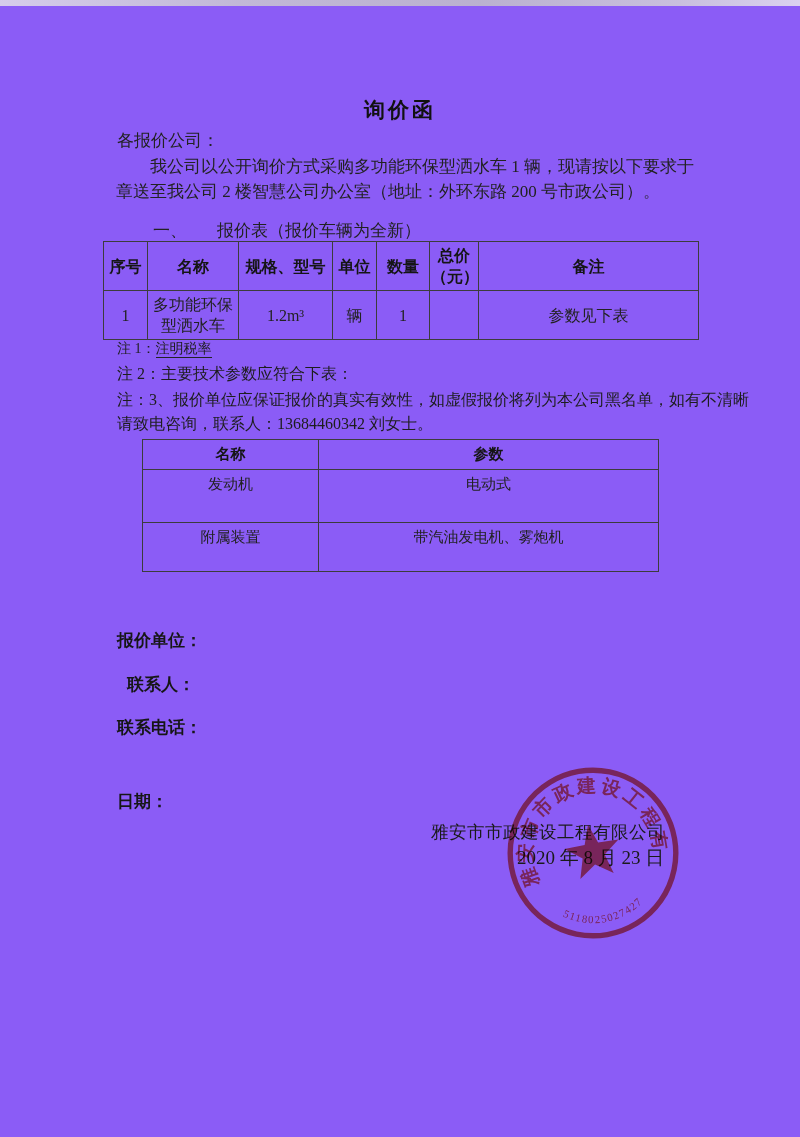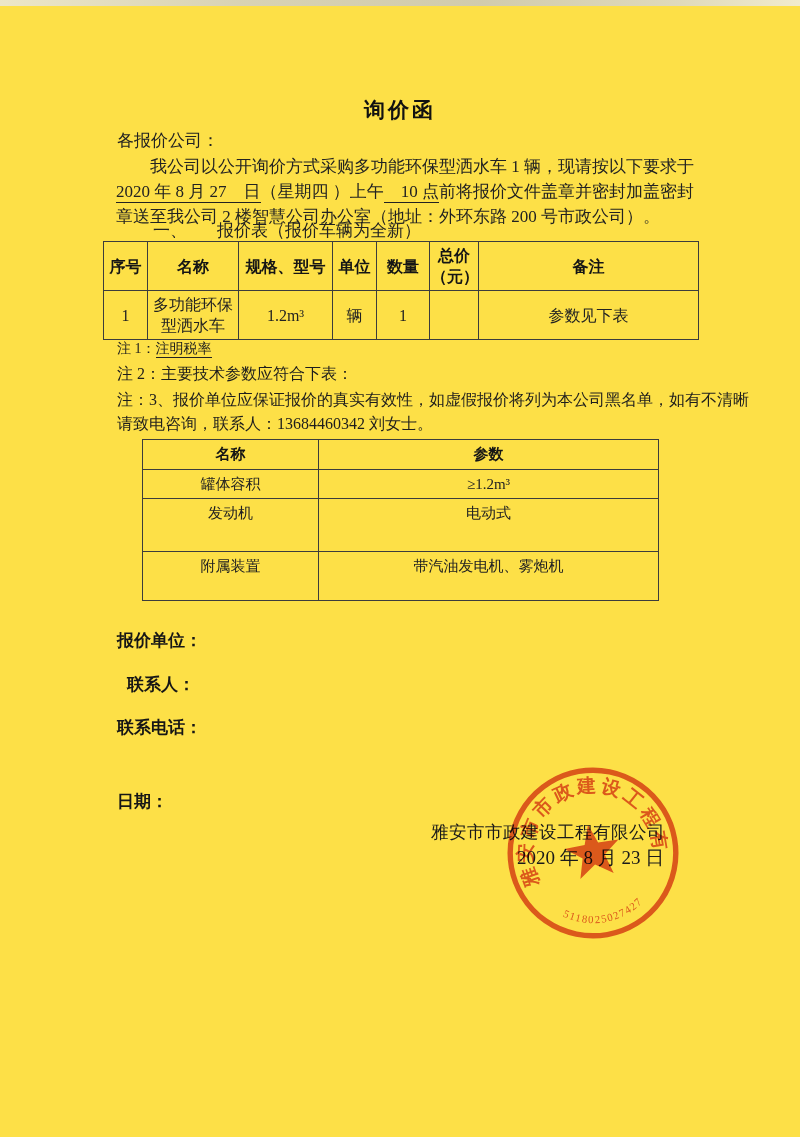--- a/index.html
+++ b/index.html
@@ -1,20 +1,20 @@
 <!DOCTYPE html>
 <html><head>
 <meta charset="utf-8">
 <style>
   html,body{margin:0;padding:0;background:#e9e9e9;}
   .page{
     position:relative;
     width:800px;height:1137px;
     margin:0 auto;
-    background:#fde047;
+    background:#8b5cf6;
     overflow:hidden;
     font-family:"Liberation Serif","DejaVu Serif",serif;
     color:#222;
   }
   .scan-edge{
     position:absolute;top:0;left:0;width:800px;height:6px;
     background:linear-gradient(to right,#e8e8e8 0%,#cfcfcf 30%,#c6c6c6 60%,#d8d8d8 85%,#eee 100%);
     opacity:.8;
   }
   .doc-title{
@@ -63,21 +63,20 @@
 
 <div class="page">
   <div class="scan-edge"></div>
 
   <div class="doc-title">询价函</div>
 
   <div class="salutation">各报价公司：</div>
 
   <div class="para">
     <div class="indent">我公司以公开询价方式采购多功能环保型洒水车 1 辆，现请按以下要求于</div>
-    <div><span class="uline">2020 年 8 月 27　日</span><span>（星期四 ）上午</span><span class="uline">　10 点</span><span>前将报价文件盖章并密封加盖密封</span></div>
     <div>章送至我公司 2 楼智慧公司办公室（地址：外环东路 200 号市政公司）。</div>
   </div>
 
   <div class="section-head">
     <span>一、</span><span class="sec-title">报价表（报价车辆为全新）</span>
   </div>
 
   <table class="t1">
     <colgroup>
       <col style="width:44px">
@@ -123,24 +122,20 @@
   <table class="t2">
     <colgroup>
         <col style="width:176px">
         <col style="width:340px">
       </colgroup>
     <tbody>
         <tr>
       <th>名称</th>
       <th>参数</th>
     </tr>
-    <tr class="r1">
-      <td>罐体容积</td>
-      <td>≥1.2m³</td>
-    </tr>
     <tr class="r2">
       <td>发动机</td>
       <td>电动式</td>
     </tr>
     <tr class="r3">
       <td>附属装置</td>
       <td>带汽油发电机、雾炮机</td>
     </tr>
   </tbody>
     </table>

